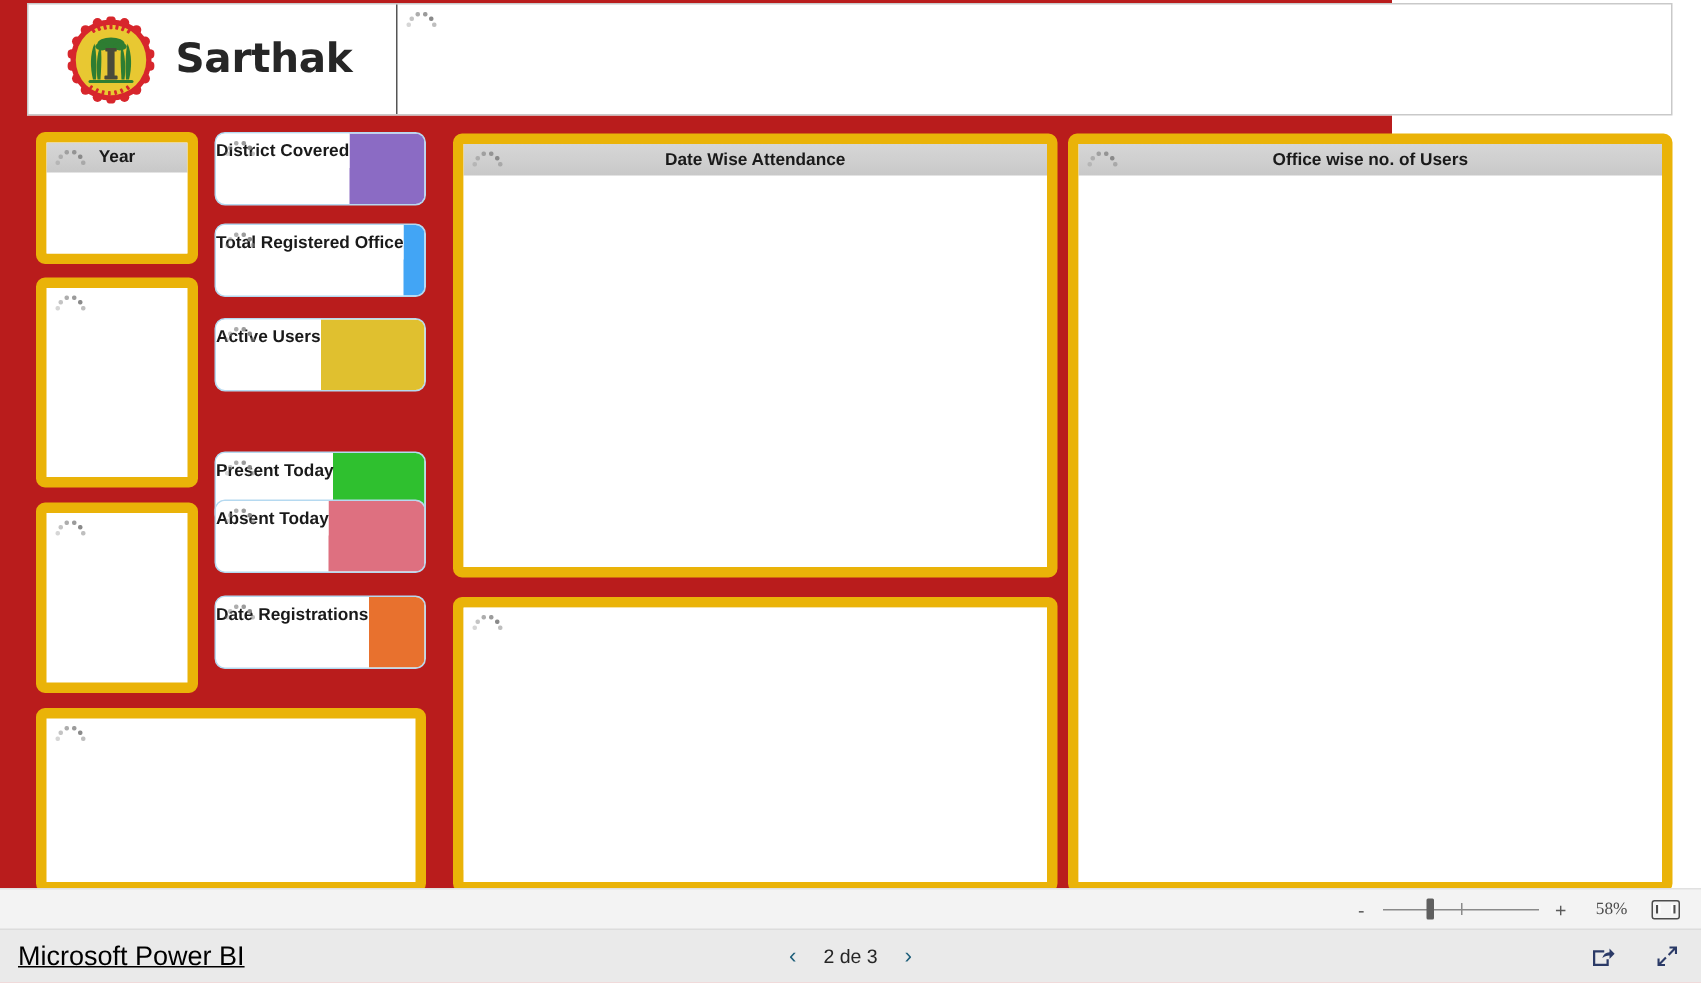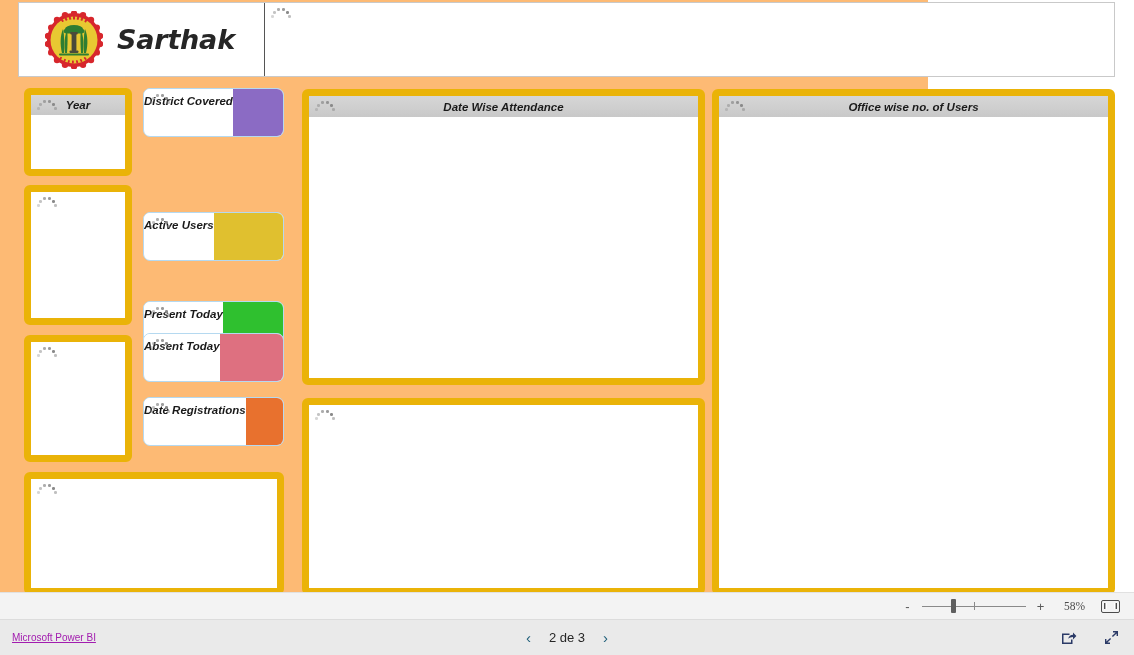--- a/index.html
+++ b/index.html
@@ -18,22 +18,21 @@
     height: 655px;
     background: #ffffff;
   }
 
   
   #canvas {
     position: absolute;
     left: 0; top: 0;
     width: 928px;
     height: 592px;
-    background: #fdba74;
-    font-style: italic;
+    background: #b91c1c;
   }
 
   
   .header-band {
     position: absolute;
     left: 18px; top: 2px;
     width: 1097px; height: 75px;
     background: #ffffff;
     border: 1px solid #c9c9c9;
     display: flex;
@@ -221,22 +220,22 @@
     position: absolute;
     left: 0; top: 620px;
     width: 1134px; height: 35px;
     background: #eaeaea;
     display: flex;
     align-items: center;
   }
   .footer-link {
     position: absolute;
     left: 12px;
-    font-size: 10px;
-    color: #a21caf;
+    font-size: 18px;
+    color: #000000;
     text-decoration: underline;
     cursor: pointer;
   }
   .pager {
     position: absolute;
     left: 50%;
     transform: translateX(-50%);
     display: flex;
     align-items: center;
     gap: 18px;
@@ -409,20 +408,32 @@
         <i></i>
           <i></i>
           <i></i>
           <i></i>
           <i></i>
           <i></i>
       </div>
       <div class="kpi-bar" style="background:#8B6BC4;"></div>
     </div>
 
+    <div class="kpi" style="left:143px; top:149px;">
+      <div class="kpi-label">Total Registered Office</div>
+      <div class="spinner">
+        <i></i>
+          <i></i>
+          <i></i>
+          <i></i>
+          <i></i>
+          <i></i>
+      </div>
+      <div class="kpi-bar" style="background:#42A5F5;"></div>
+    </div>
 
     <div class="kpi" style="left:143px; top:212px;">
       <div class="kpi-label">Active Users</div>
       <div class="spinner">
         <i></i>
           <i></i>
           <i></i>
           <i></i>
           <i></i>
           <i></i>

